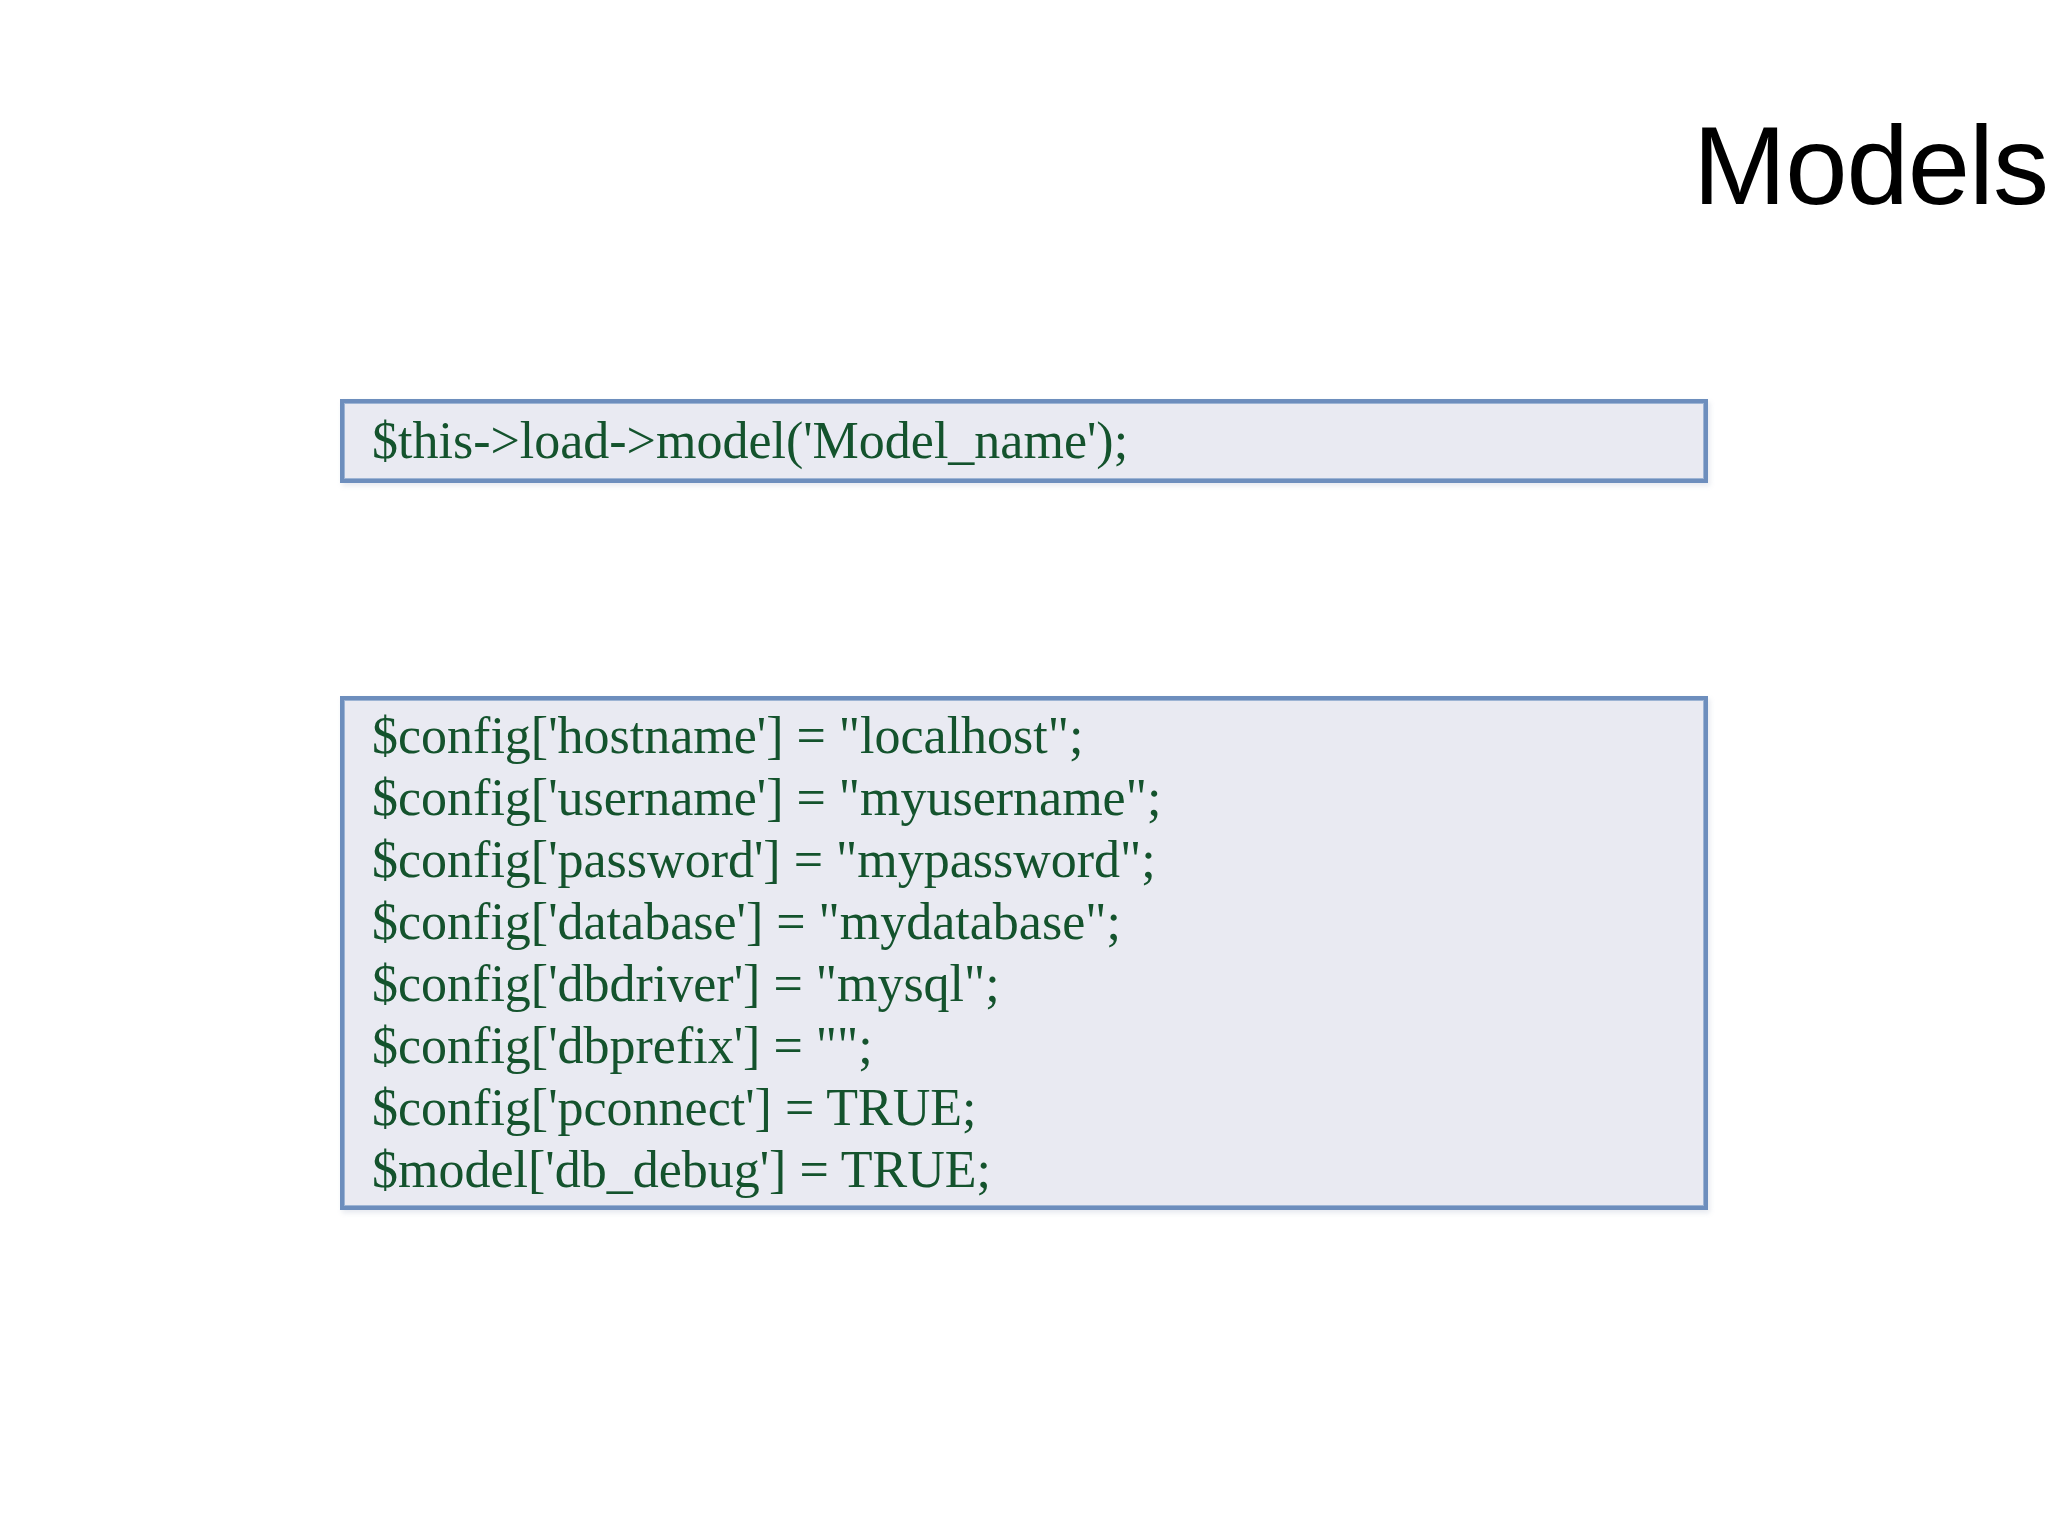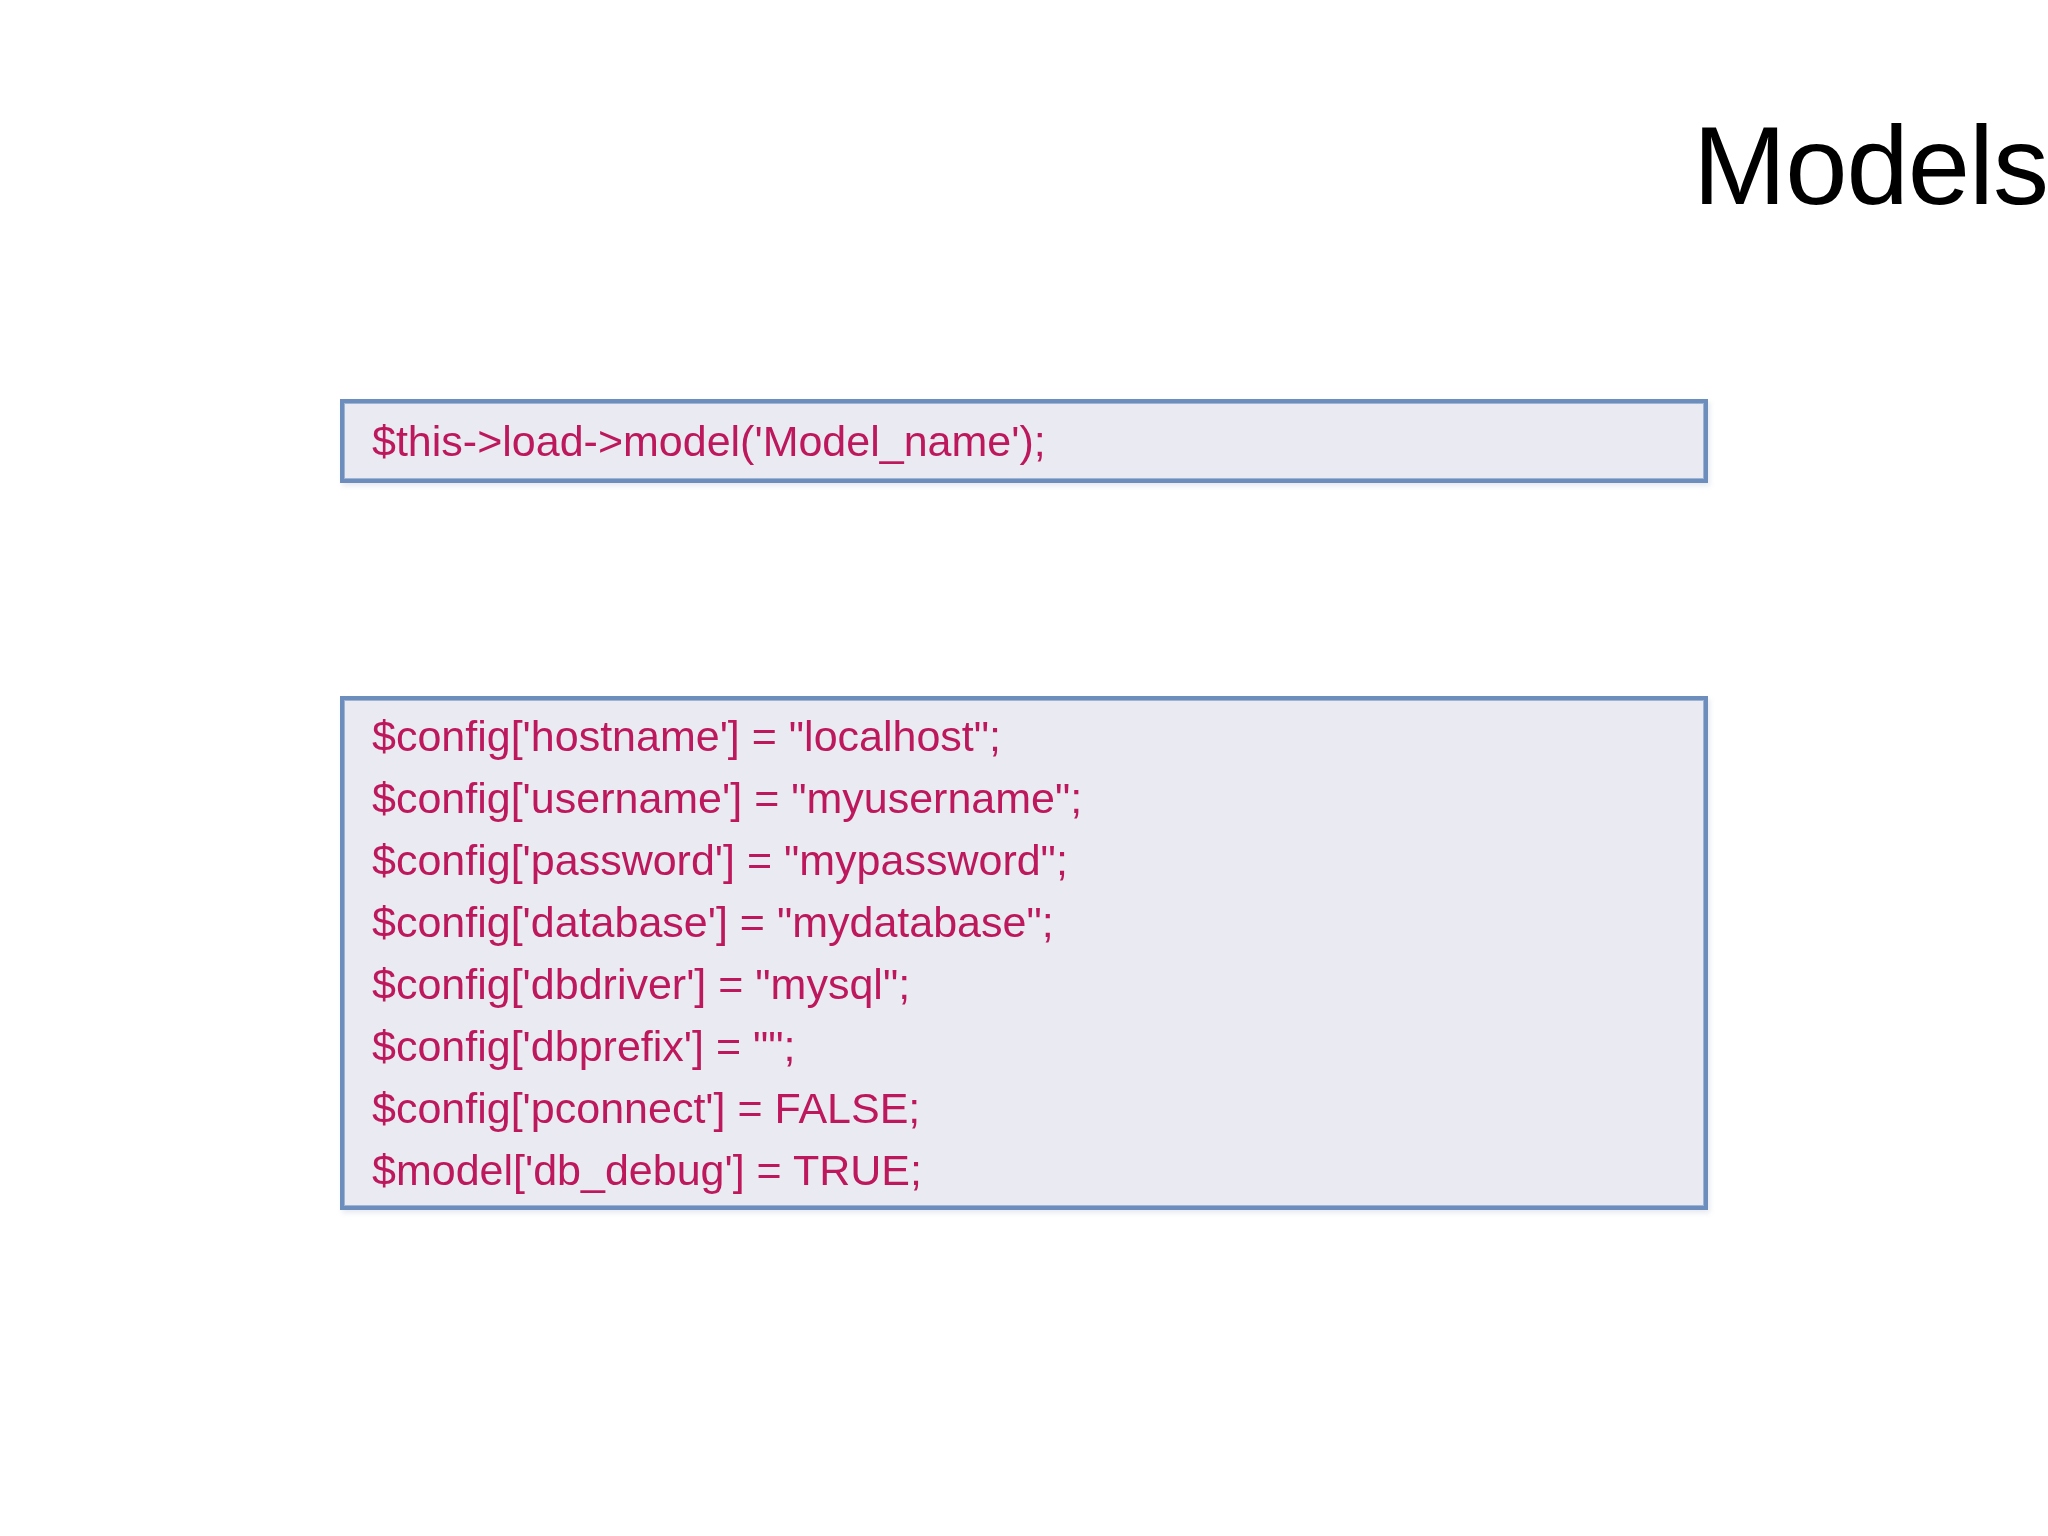--- a/index.html
+++ b/index.html
@@ -42,24 +42,24 @@
     top: 399px;
     height: 84px;
     padding: 7px 0 0 28px;
   }
   .code-box-2 {
     top: 696px;
     height: 514px;
     padding: 5px 0 0 28px;
   }
   .code-line {
-    font-family: Liberation Sans, sans-serif;
-    font-size: 43px;
+    font-family: Liberation Serif, serif;
+    font-size: 52px;
     line-height: 62px;
-    color: #be185d;
+    color: #14532d;
     white-space: pre;
   }
 </style>
 </head>
 <body>
 
 <div class="screen">
 
   <h1 class="slide-title">Models</h1>
 
@@ -67,17 +67,17 @@
     <div class="code-line">$this-&gt;load-&gt;model('Model_name');</div>
   </div>
 
   <div class="code-box code-box-2">
     <div class="code-line">$config['hostname'] = "localhost";</div>
     <div class="code-line">$config['username'] = "myusername";</div>
     <div class="code-line">$config['password'] = "mypassword";</div>
     <div class="code-line">$config['database'] = "mydatabase";</div>
     <div class="code-line">$config['dbdriver'] = "mysql";</div>
     <div class="code-line">$config['dbprefix'] = "";</div>
-    <div class="code-line">$config['pconnect'] = FALSE;</div>
+    <div class="code-line">$config['pconnect'] = TRUE;</div>
     <div class="code-line">$model['db_debug'] = TRUE;</div>
   </div>
 
 </div>
 
 </body></html>

